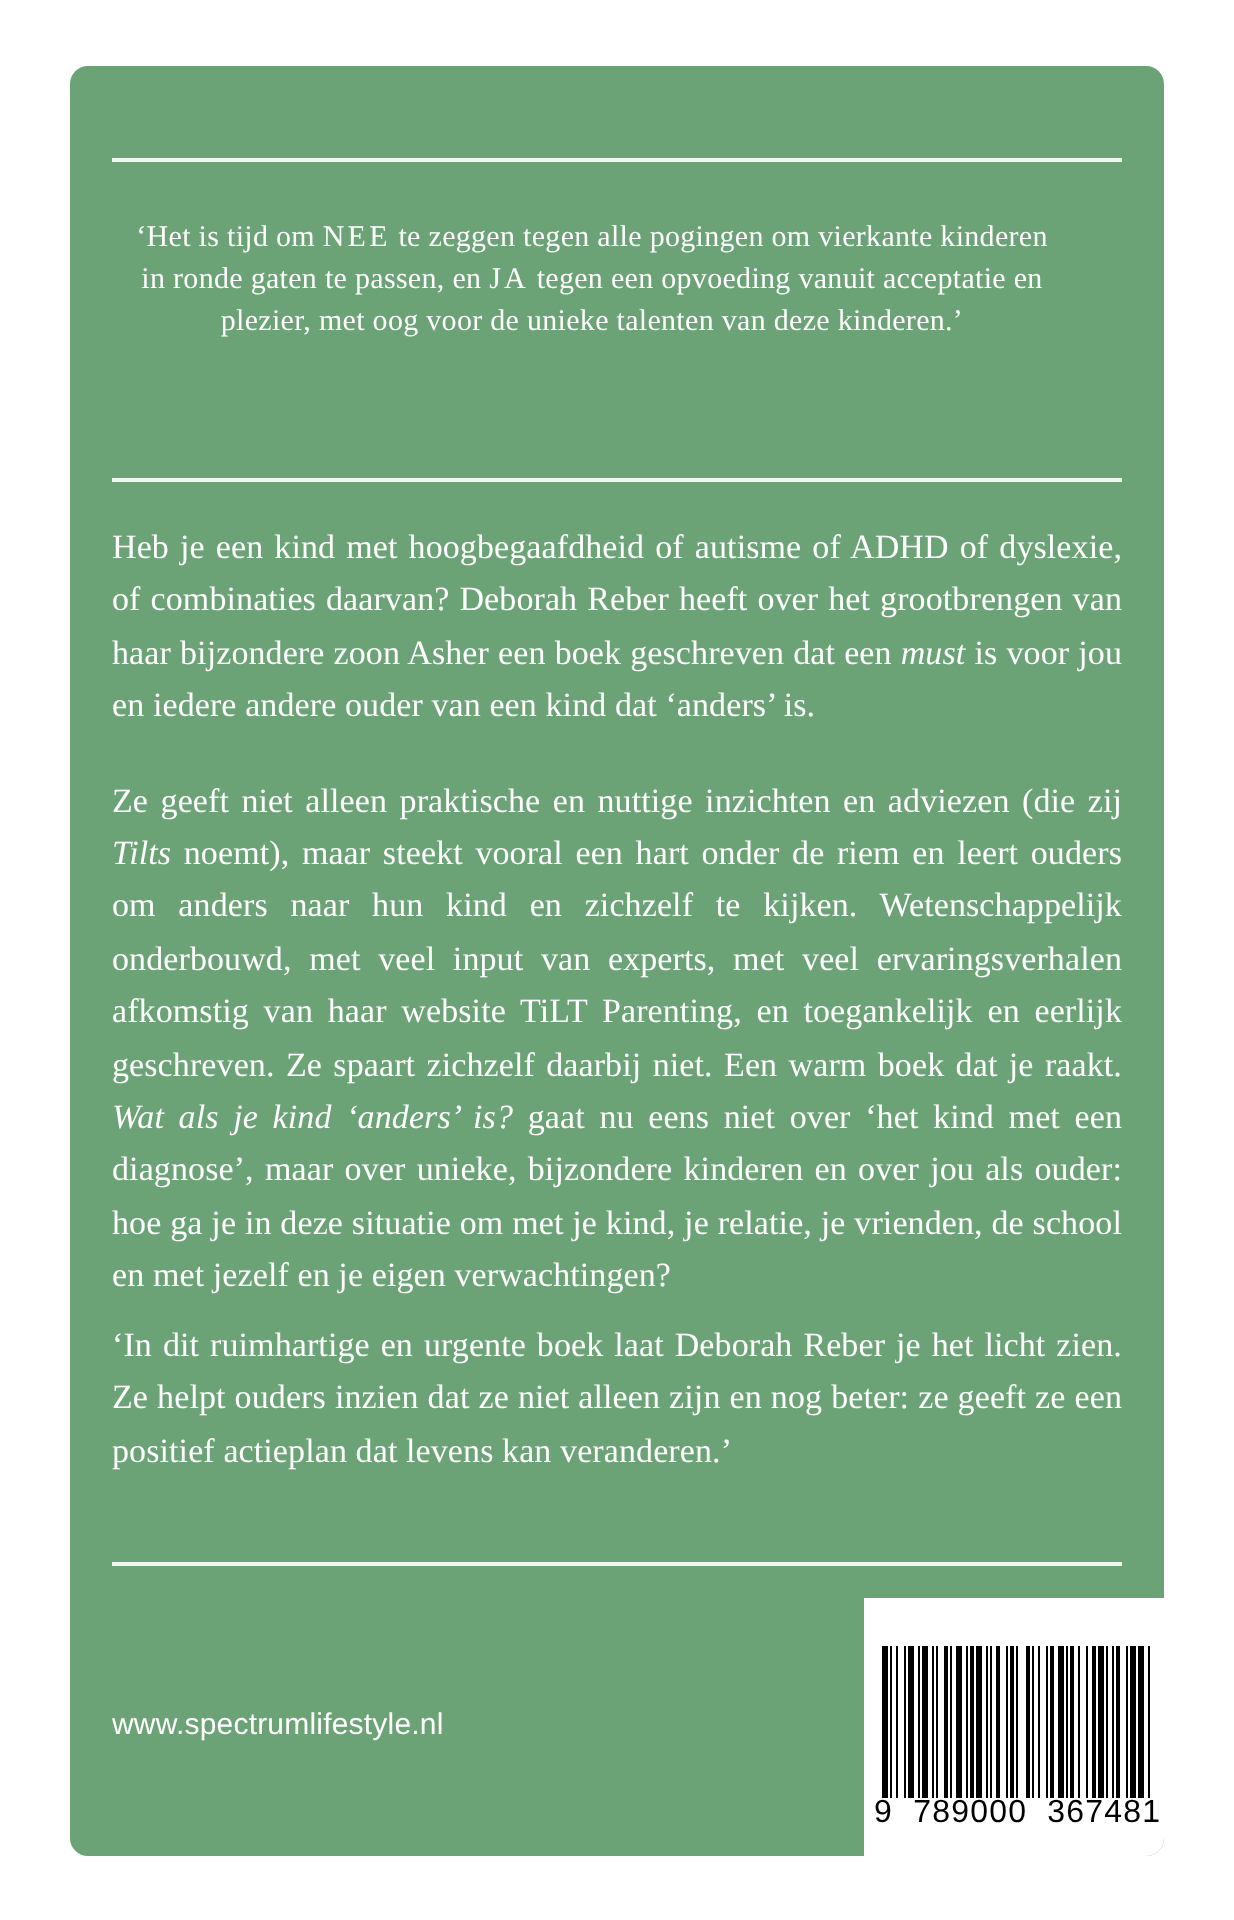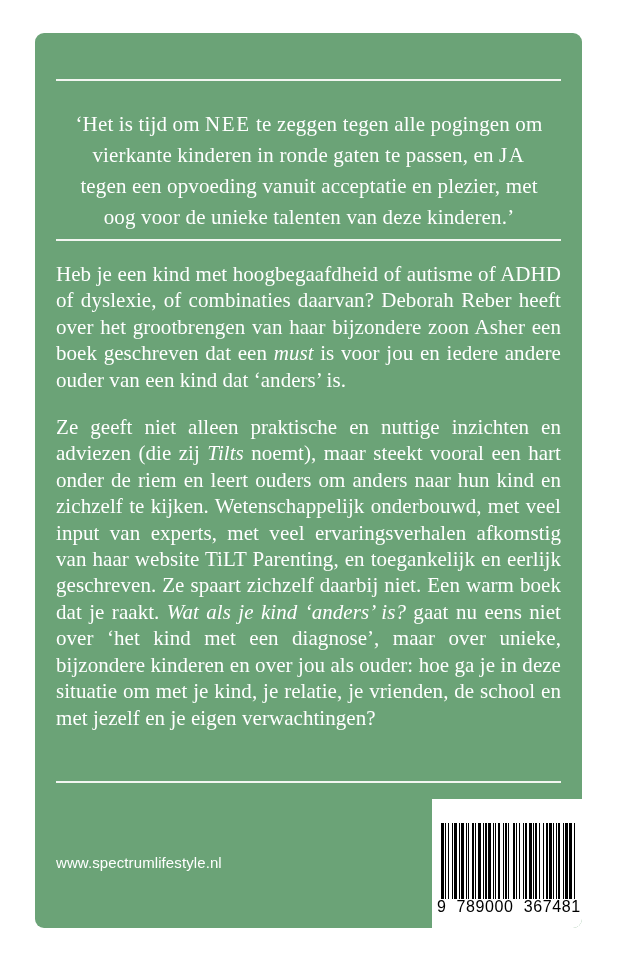--- a/index.html
+++ b/index.html
@@ -33,42 +33,42 @@
     width: 505px;
     height: 2px;
     background: #f2f6f1;
   }
   #rule-top    { top: 46px; }
   #rule-middle { top: 206px; }
   #rule-bottom { top: 748px; }
 
   #pull-quote {
     position: absolute;
-    left: 40px;
+    left: 27px;
     top: 76px;
     width: 468px;
     text-align: center;
     color: #ffffff;
-    font-size: 21px;
-    line-height: 31px;
+    font-size: 15px;
+    line-height: 21px;
     letter-spacing: 0.15px;
   }
   #pull-quote .caps {
     letter-spacing: 1.6px;
   }
 
   #body-copy {
     position: absolute;
     left: 21px;
     top: 228px;
     width: 505px;
     color: #ffffff;
   }
   .para {
-    font-size: 21px;
+    font-size: 17px;
     line-height: 26.4px;
     text-align: justify;
     margin: 0 0 21px 0;
     letter-spacing: 0.05px;
     hyphens: manual;
   }
   .para:last-of-type { margin-bottom: 0; }
   .para em { font-style: italic; }
 
   #endorsement-block { margin-top: 8px; }
@@ -161,20 +161,21 @@
 
   <div class="rule" id="rule-middle"></div>
 
   <div id="body-copy">
 
     <p class="para"><span>Heb je een kind met hoogbegaafdheid of autisme of ADHD of dyslexie, of combinaties daarvan? Deborah Reber heeft over het grootbrengen van haar bijzondere zoon Asher een boek geschreven dat een </span><em>must</em><span> is voor jou en iedere andere ouder van een kind dat ‘anders’ is.</span></p>
 
     <p class="para"><span>Ze geeft niet alleen praktische en nuttige inzichten en adviezen (die zij </span><em>Tilts</em><span> noemt), maar steekt vooral een hart onder de riem en leert ouders om anders naar hun kind en zichzelf te kijken. Wetenschappelijk onderbouwd, met veel input van experts, met veel ervaringsverhalen afkomstig van haar website TiLT Parenting, en toegankelijk en eerlijk geschreven. Ze spaart zichzelf daarbij niet. Een warm boek dat je raakt. </span><em>Wat als je kind ‘anders’ is?</em><span> gaat nu eens niet over ‘het kind met een diagnose’, maar over unieke, bijzondere kinderen en over jou als ouder: hoe ga je in deze situatie om met je kind, je relatie, je vrienden, de school en met jezelf en je eigen verwachtingen?</span></p>
 
     <div id="endorsement-block">
+      <p class="para">‘In dit ruimhartige en urgente boek laat Deborah Reber je het licht zien. Ze helpt ouders inzien dat ze niet alleen zijn en nog beter: ze geeft ze een positief actieplan dat levens kan veranderen.’</p>
     </div>
 
   </div>
 
   <div class="rule" id="rule-bottom"></div>
 
   <div id="website">www.spectrumlifestyle.nl</div>
 
   <div id="barcode-block">
     <div id="barcode-bars">

